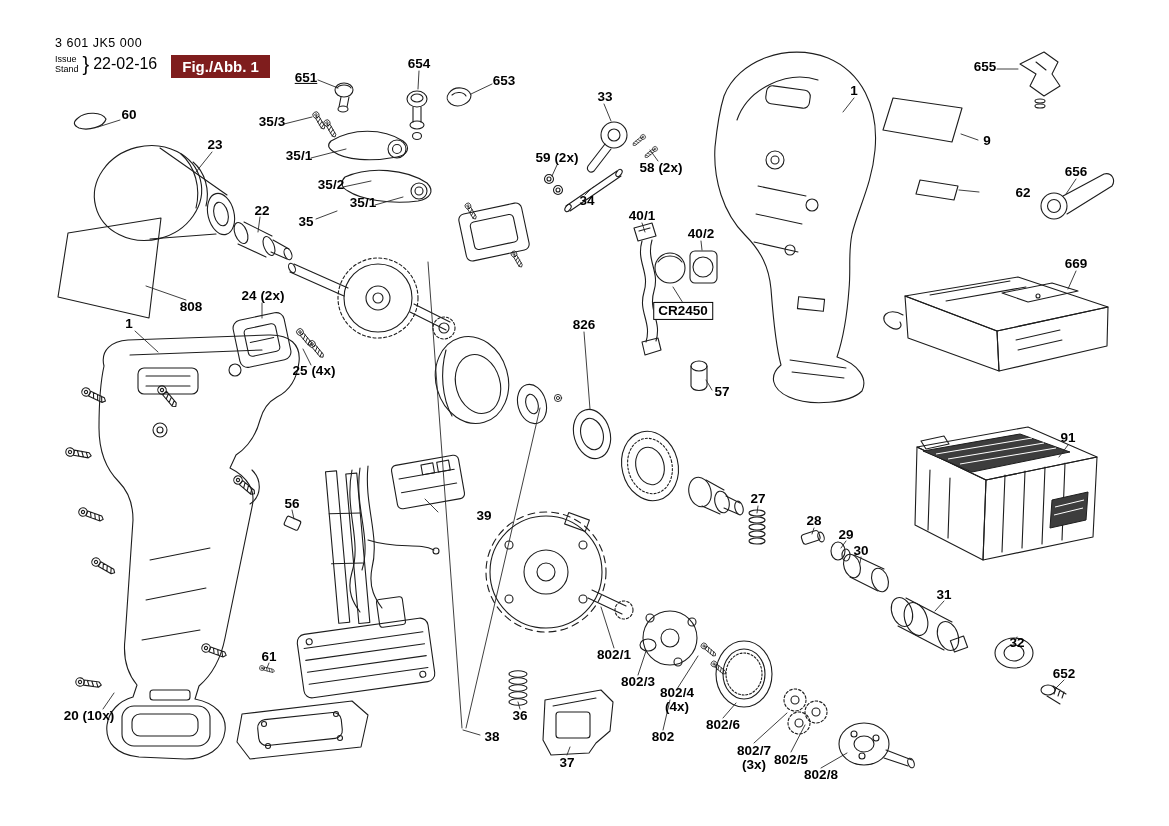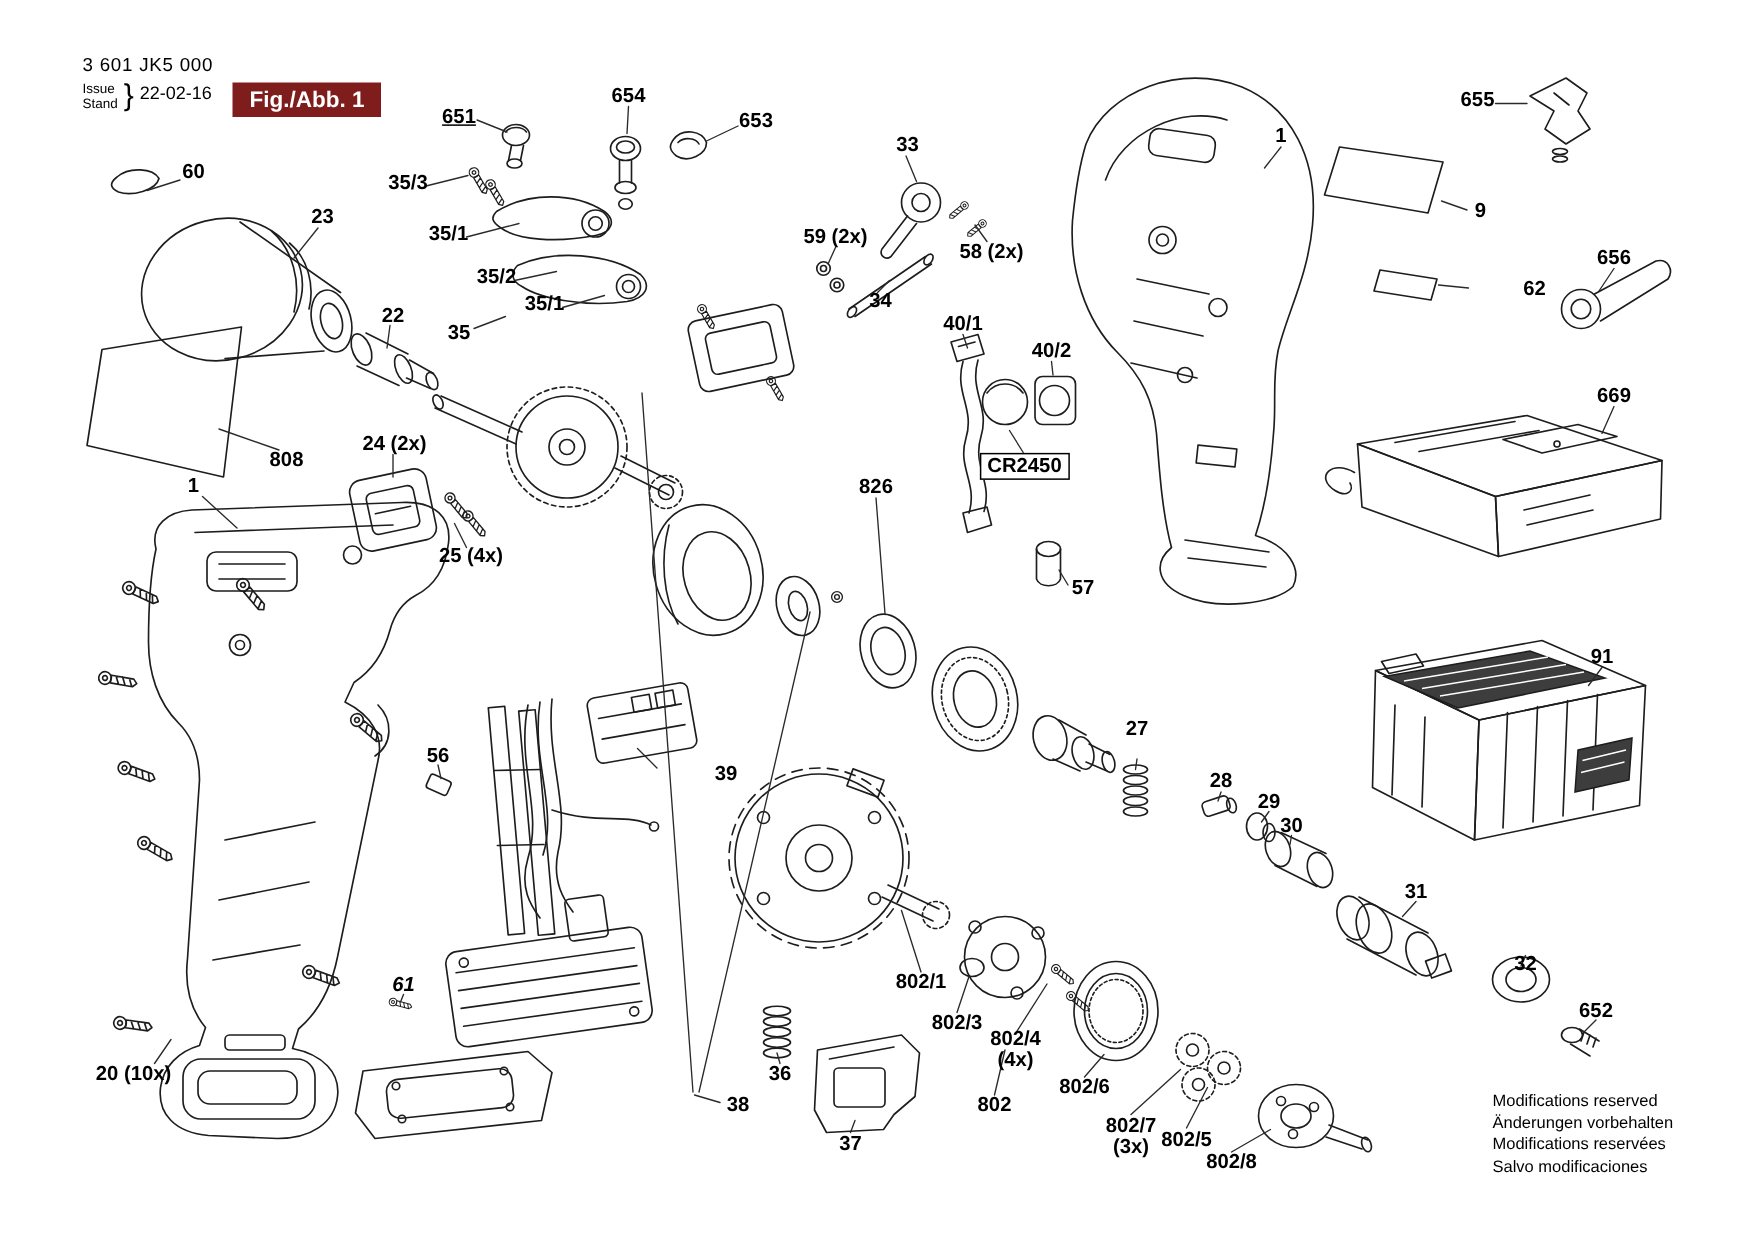--- a/index.html
+++ b/index.html
@@ -15,21 +15,21 @@
   #label-layer{position:absolute;left:0;top:0;width:100%;height:100%;pointer-events:none;}
   .part-label{position:absolute;transform:translate(-50%,-50%);font-weight:bold;
               font-size:13.5px;color:#000;white-space:pre-line;text-align:center;line-height:1.05;}
   .part-label.boxed{border:1.6px solid #000;padding:1px 4px;background:#fff;}
   
   .header{position:absolute;left:55px;top:36px;color:#000;}
   .part-number{font-size:12.5px;letter-spacing:.5px;margin-bottom:5px;}
   .issue-row{display:flex;gap:4px;}
   .issue-stand{display:flex;flex-direction:column;font-size:9px;line-height:9.5px;}
   .brace{font-size:20px;font-weight:300;margin-top:-2px;}
-  .date{font-size:12px;margin-right:10px;}
+  .date{font-size:16px;margin-right:10px;}
   .fig-box{background:#7f1d1d;color:#fff;font-weight:bold;font-size:15px;padding:3px 11px;}
   
   .footer{position:absolute;left:995px;top:727px;font-size:11px;line-height:14.5px;color:#000;}
 </style>
 </head>
 <body>
 
 <div class="canvas">
 
   <svg width="1169" height="826" viewBox="0 0 1169 826">
@@ -355,25 +355,25 @@
       <div class="part-label" style="left: 722px; top: 392px;">57</div>
       <div class="part-label" style="left: 854px; top: 91px;">1</div>
       <div class="part-label" style="left: 985px; top: 67px;">655</div>
       <div class="part-label" style="left: 987px; top: 141px;">9</div>
       <div class="part-label" style="left: 989px; top: 193px; margin-left: 34px;">62</div>
       <div class="part-label" style="left: 1076px; top: 172px;">656</div>
       <div class="part-label" style="left: 1076px; top: 264px;">669</div>
       <div class="part-label" style="left: 1068px; top: 438px;">91</div>
       <div class="part-label" style="left: 292px; top: 504px;">56</div>
       <div class="part-label" style="left: 448px; top: 516px; margin-left: 36px;">39</div>
-      <div class="part-label" style="left: 269px; top: 657px; font-style: italic;">61</div>
+      <div class="part-label" style="left: 269px; top: 657px;">61</div>
       <div class="part-label" style="left: 492px; top: 737px;">38</div>
       <div class="part-label" style="left: 520px; top: 716px;">36</div>
       <div class="part-label" style="left: 567px; top: 763px;">37</div>
-      <div class="part-label" style="left: 758px; top: 486px;">27</div>
+      <div class="part-label" style="left: 758px; top: 499px;">27</div>
       <div class="part-label" style="left: 814px; top: 521px;">28</div>
       <div class="part-label" style="left: 846px; top: 535px;">29</div>
       <div class="part-label" style="left: 861px; top: 551px;">30</div>
       <div class="part-label" style="left: 944px; top: 595px;">31</div>
       <div class="part-label" style="left: 1017px; top: 643px;">32</div>
       <div class="part-label" style="left: 1064px; top: 674px;">652</div>
       <div class="part-label" style="left: 614px; top: 655px;">802/1</div>
       <div class="part-label" style="left: 638px; top: 682px;">802/3</div>
       <div class="part-label" style="left: 677px; top: 700px;">802/4
 (4x)</div>
@@ -391,20 +391,14 @@
       <div class="issue-stand">
         <span>Issue</span>
         <span>Stand</span>
       </div>
       <span class="brace">}</span>
       <span class="date">22-02-16</span>
       <span class="fig-box">Fig./Abb. 1</span>
     </div>
   </div>
 
-  <div class="footer">
-    <div>Modifications reserved</div>
-    <div>Änderungen vorbehalten</div>
-    <div>Modifications reservées</div>
-    <div>Salvo modificaciones</div>
-  </div>
 
 </div>
 
 </body></html>

